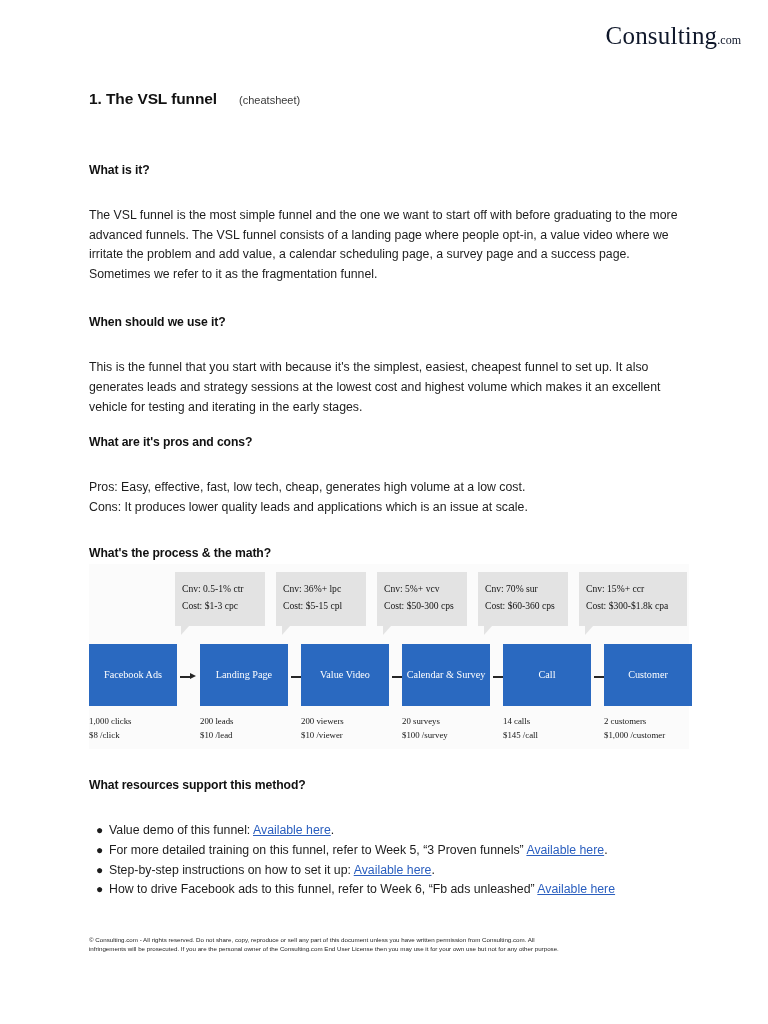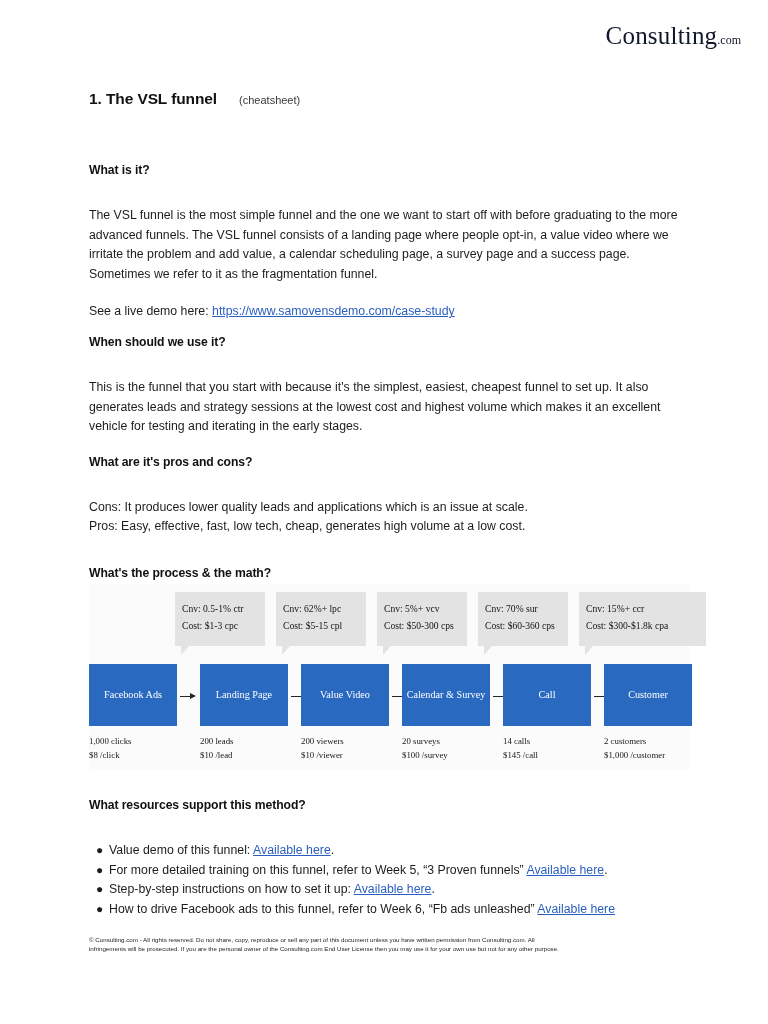--- a/index.html
+++ b/index.html
@@ -246,66 +246,62 @@
     </div>
 
     <div class="spacer-lg"></div>
 
     <h2 class="sec">What is it?</h2>
     <div class="spacer-md"></div>
     <p class="body">The VSL funnel is the most simple funnel and the one we want to start off with before graduating to the more advanced funnels. The VSL funnel consists of a landing page where people opt-in, a value video where we irritate the problem and add value, a calendar scheduling page, a survey page and a success page. Sometimes we refer to it as the fragmentation funnel.</p>
 
     <div class="spacer-sm"></div>
 
-    <p class="body">
-      <span>See a live demo here:</span>
-      <a class="link" href="#">https://www.samovensdemo.com/case-study</a>
-    </p>
 
     <div class="spacer-xs"></div>
 
     <h2 class="sec">When should we use it?</h2>
     <div class="spacer-md"></div>
     <p class="body">This is the funnel that you start with because it's the simplest, easiest, cheapest funnel to set up. It also generates leads and strategy sessions at the lowest cost and highest volume which makes it an excellent vehicle for testing and iterating in the early stages.</p>
 
     <div class="spacer-sm"></div>
 
     <h2 class="sec">What are it's pros and cons?</h2>
     <div class="spacer-md"></div>
+    <p class="body">Pros:  Easy, effective, fast, low tech, cheap, generates high volume at a low cost.</p>
     <p class="body">Cons:  It produces lower quality leads and applications which is an issue at scale.</p>
-    <p class="body">Pros:  Easy, effective, fast, low tech, cheap, generates high volume at a low cost.</p>
 
     <div class="spacer-md"></div>
 
     <h2 class="sec">What's the process &amp; the math?</h2>
 
     <div class="diagram">
 
       <div class="callout-row">
         <div class="callout" style="left:86px">
           <div class="ln">Cnv: 0.5-1%  ctr</div>
           <div class="ln">Cost: $1-3 cpc</div>
           <div class="tail"></div>
         </div>
         <div class="callout" style="left:187px">
-          <div class="ln">Cnv: 62%+ lpc</div>
+          <div class="ln">Cnv: 36%+ lpc</div>
           <div class="ln">Cost: $5-15 cpl</div>
           <div class="tail"></div>
         </div>
         <div class="callout" style="left:288px">
           <div class="ln">Cnv: 5%+ vcv</div>
           <div class="ln">Cost: $50-300 cps</div>
           <div class="tail"></div>
         </div>
         <div class="callout" style="left:389px">
           <div class="ln">Cnv: 70% sur</div>
           <div class="ln">Cost: $60-360 cps</div>
           <div class="tail"></div>
         </div>
-        <div class="callout" style="left:490px; width:127px">
+        <div class="callout" style="left:490px; width:108px">
           <div class="ln">Cnv: 15%+ ccr</div>
           <div class="ln">Cost: $300-$1.8k cpa</div>
           <div class="tail"></div>
         </div>
       </div>
 
       <div class="boxrow">
         <div class="fbox" style="left:0px">
             <span>Facebook Ads</span>
           </div>

